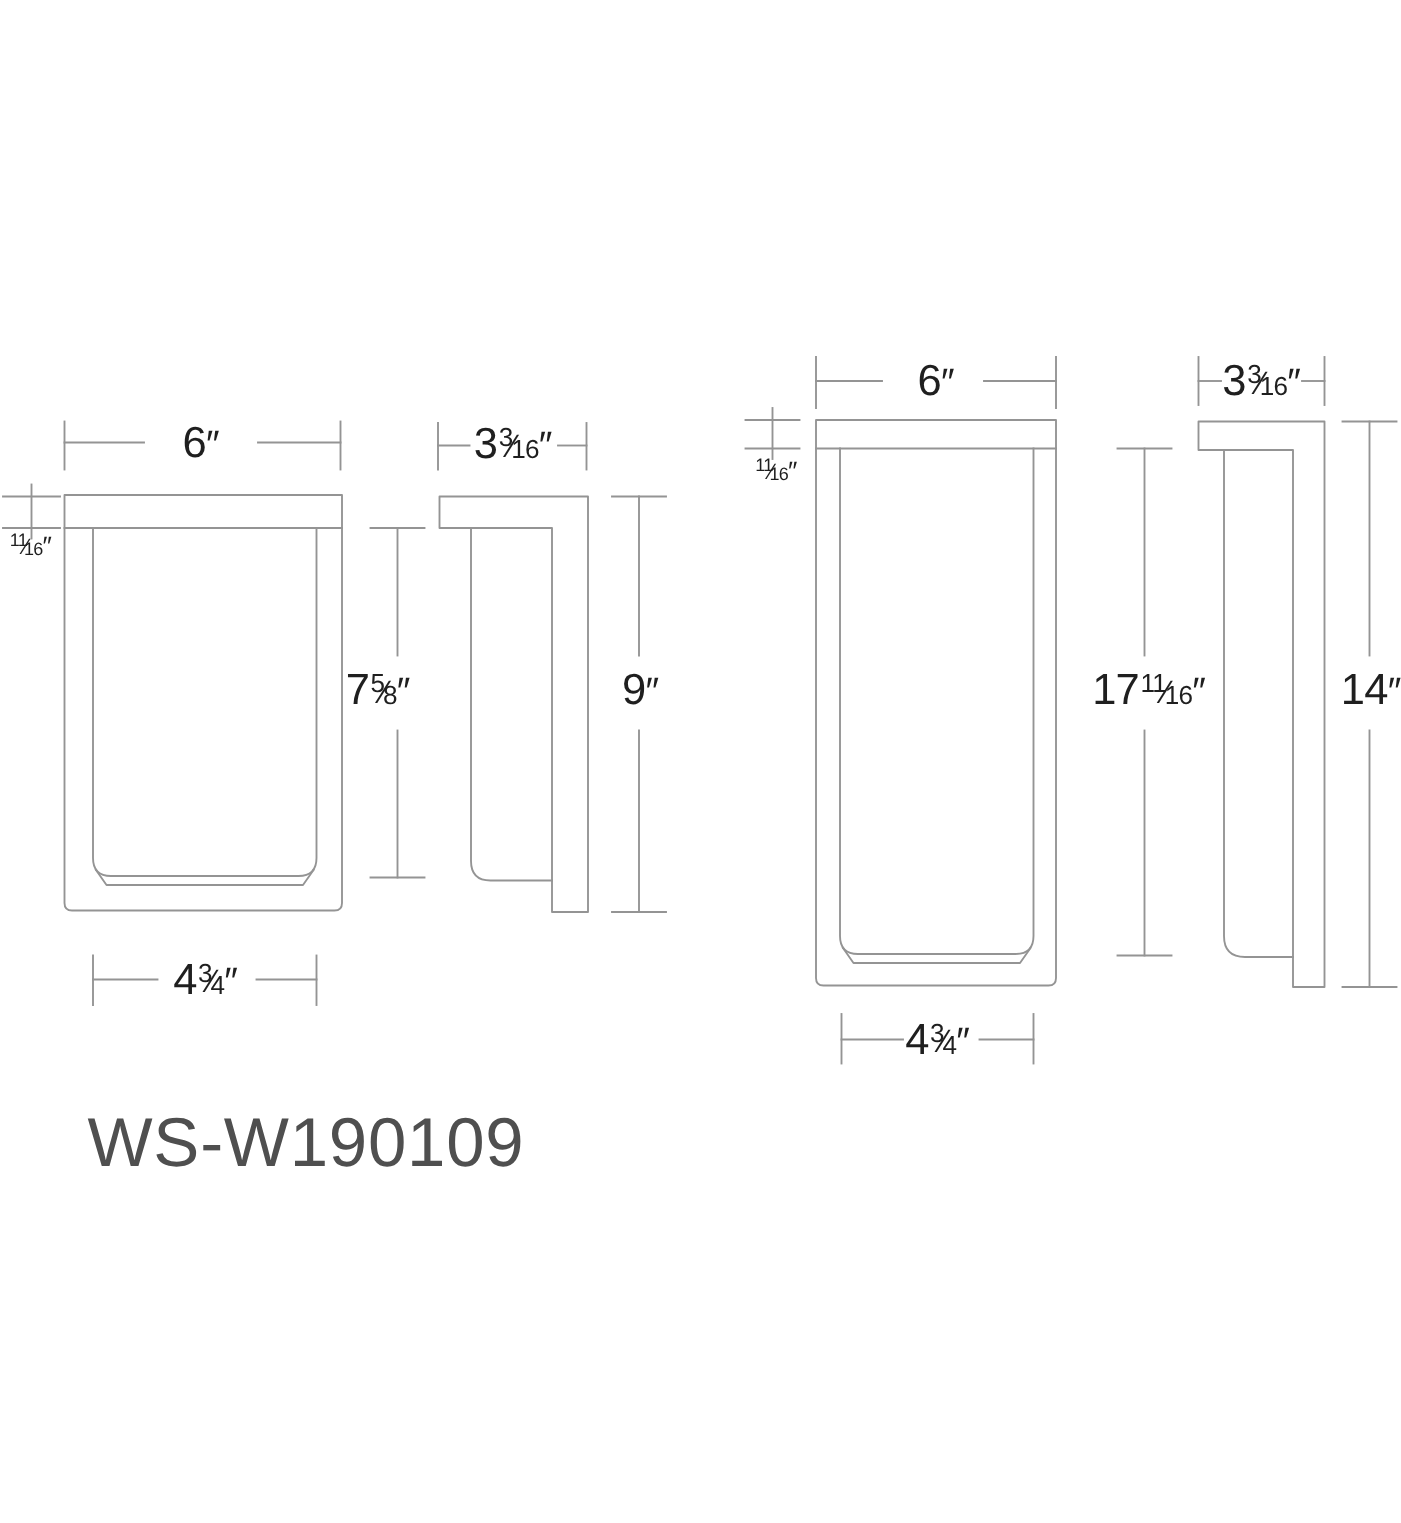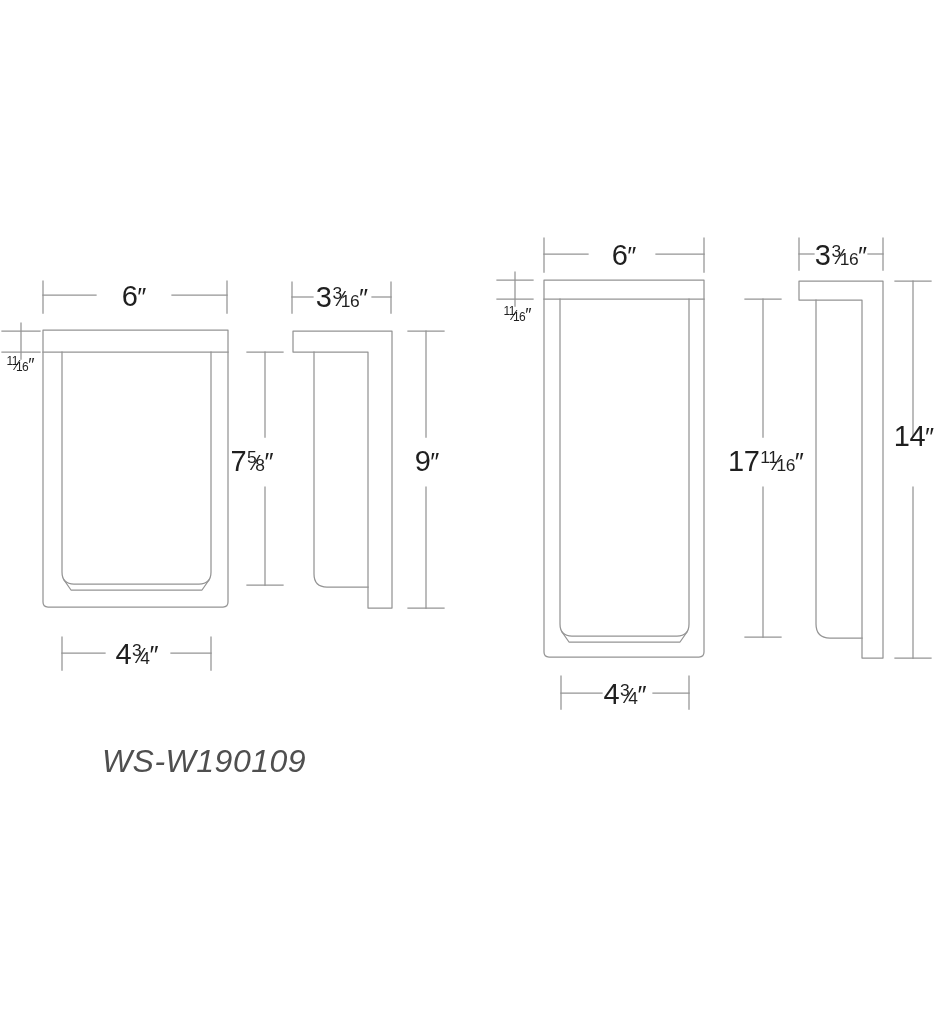--- a/index.html
+++ b/index.html
@@ -34,26 +34,25 @@
     letter-spacing:-0.5px;
   }
   .dim-sm{font-size:20px;}
   .dim .num{font-size:60%;vertical-align:0.46em;margin-left:1px;}
   .dim .den{font-size:60%;}
   .dim .slash{font-size:74%;margin:0 -2px;vertical-align:0.06em;}
   .dim .quote{font-size:88%;letter-spacing:0;}
   .model-label{
     position:absolute;
     transform:translate(-50%,-50%);
-    font-size:32px;
+    font-size:46px;
     line-height:1;
     color:var(--model-text);
     letter-spacing:0.5px;
     white-space:nowrap;
-    font-style:italic;
   }
 </style>
 </head>
 <body>
 
 <div class="canvas">
 
   <svg class="lines" width="934" height="1015" viewBox="0 0 934 1015">
 
     <g>
@@ -148,19 +147,19 @@
   <div class="dim" style="left:134px;top:296px"><span class="whole">6</span><span class="quote">″</span></div>
   <div class="dim dim-sm" style="left:20px;top:364px"><span class="num">11</span><span class="slash">⁄</span><span class="den">16</span><span class="quote">″</span></div>
   <div class="dim" style="left:252px;top:461px"><span class="whole">7</span><span class="num">5</span><span class="slash">⁄</span><span class="den">8</span><span class="quote">″</span></div>
   <div class="dim" style="left:427px;top:461px"><span class="whole">9</span><span class="quote">″</span></div>
   <div class="dim" style="left:137px;top:654px"><span class="whole">4</span><span class="num">3</span><span class="slash">⁄</span><span class="den">4</span><span class="quote">″</span></div>
   <div class="dim" style="left:342px;top:297px"><span class="whole">3</span><span class="num">3</span><span class="slash">⁄</span><span class="den">16</span><span class="quote">″</span></div>
 
   <div class="dim" style="left:624px;top:255px"><span class="whole">6</span><span class="quote">″</span></div>
   <div class="dim dim-sm" style="left:517px;top:314px"><span class="num">11</span><span class="slash">⁄</span><span class="den">16</span><span class="quote">″</span></div>
   <div class="dim" style="left:766px;top:461px"><span class="whole">17</span><span class="num">11</span><span class="slash">⁄</span><span class="den">16</span><span class="quote">″</span></div>
-  <div class="dim" style="left:914px;top:436px"><span class="whole">14</span><span class="quote">″</span></div>
+  <div class="dim" style="left:914px;top:461px"><span class="whole">14</span><span class="quote">″</span></div>
   <div class="dim" style="left:625px;top:694px"><span class="whole">4</span><span class="num">3</span><span class="slash">⁄</span><span class="den">4</span><span class="quote">″</span></div>
   <div class="dim" style="left:841px;top:255px"><span class="whole">3</span><span class="num">3</span><span class="slash">⁄</span><span class="den">16</span><span class="quote">″</span></div>
 
   <div class="model-label" style="left:204px;top:761px">WS-W190109</div>
 
 </div>
 
 </body></html>

